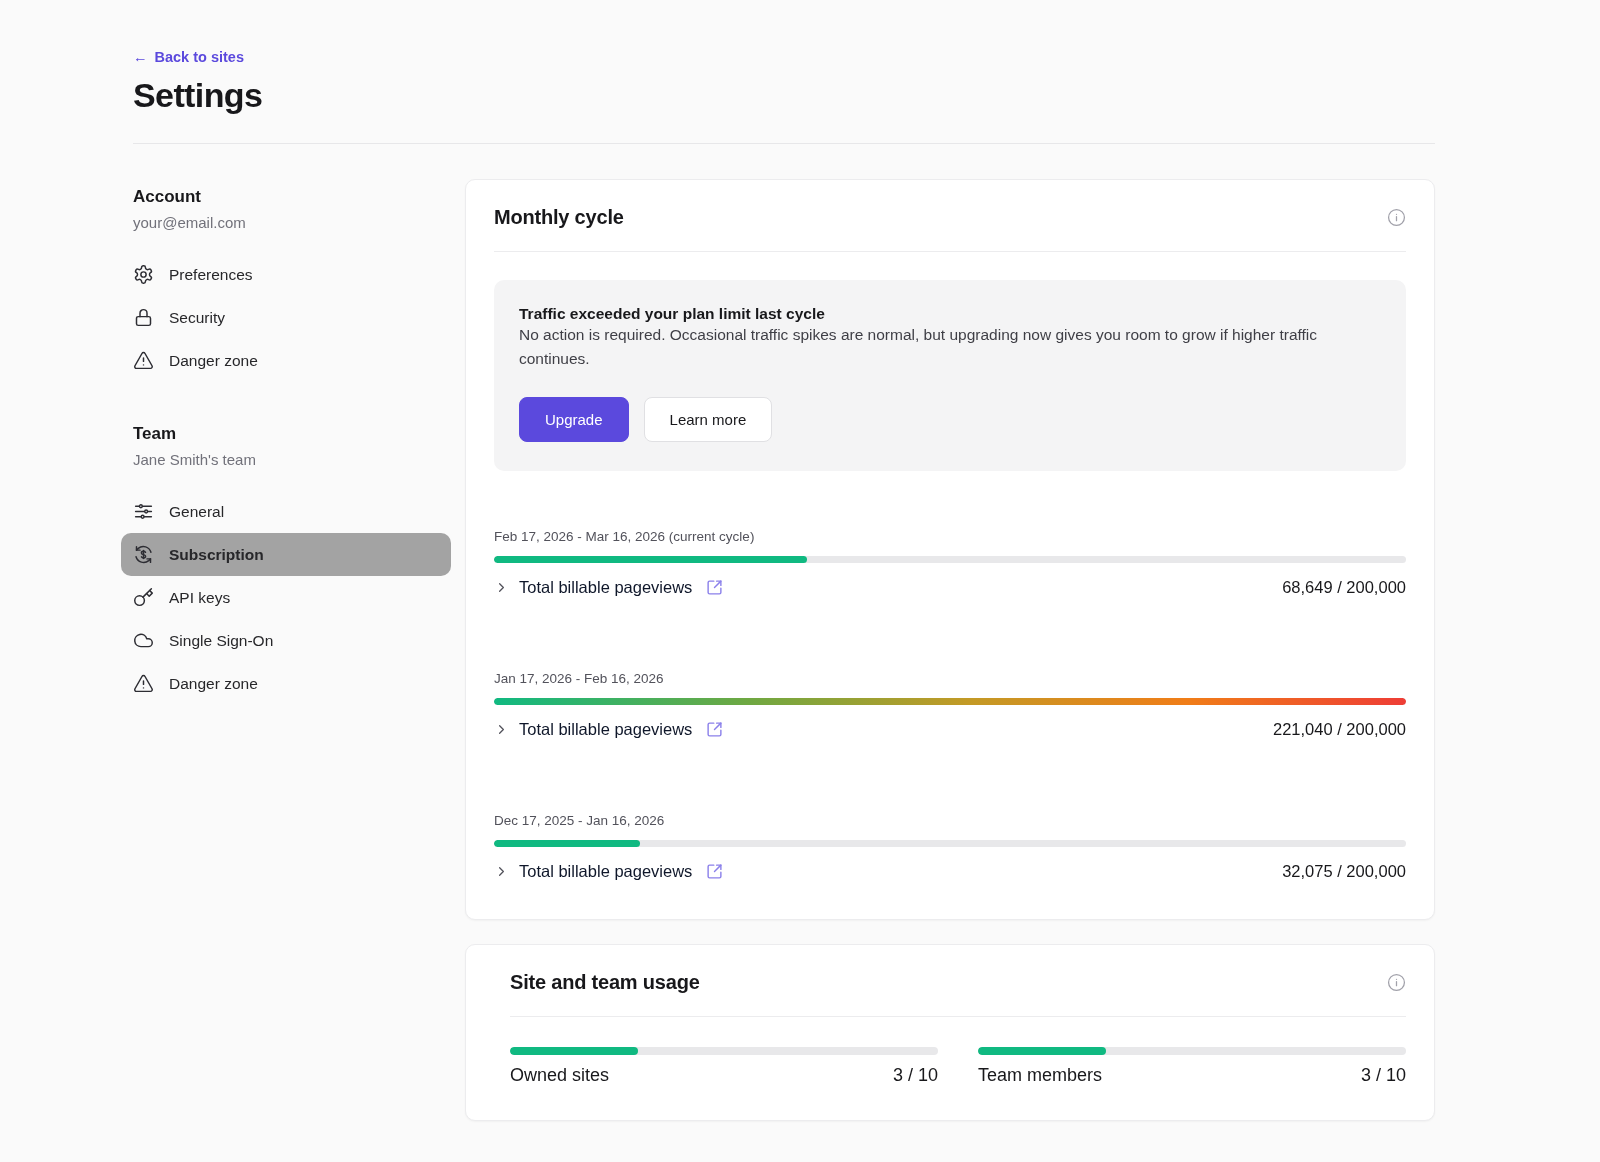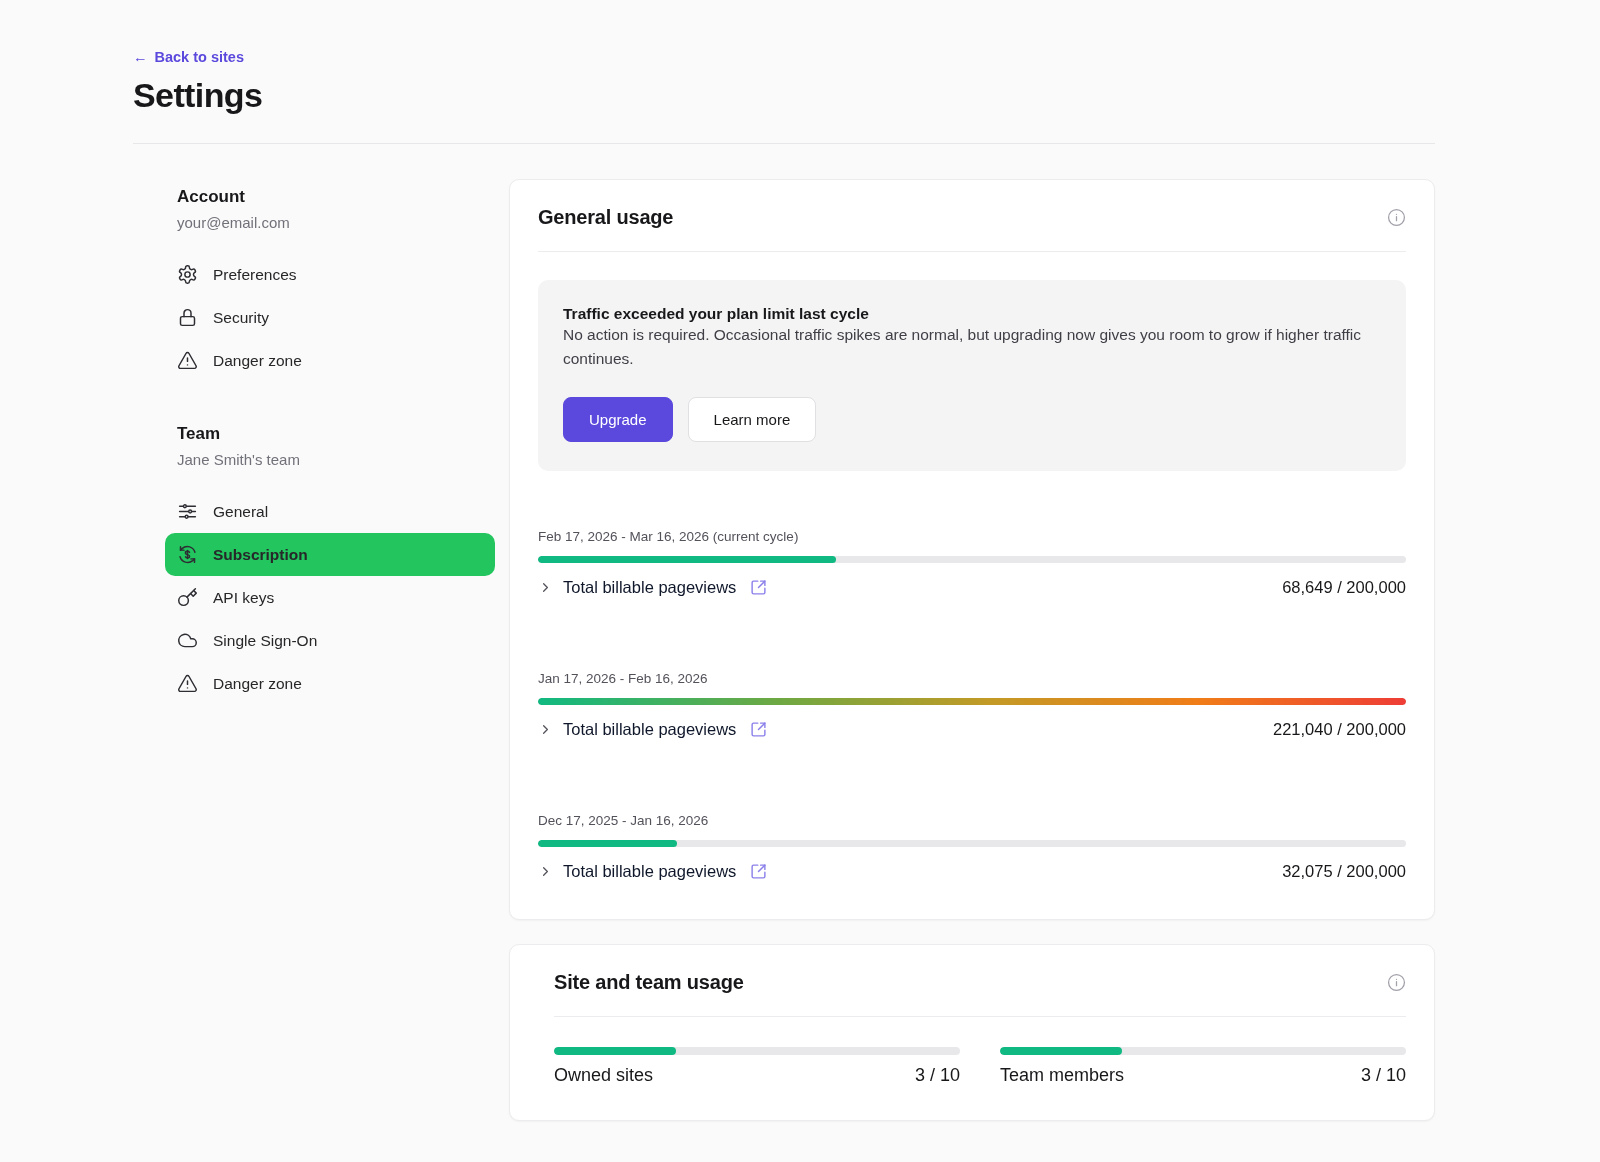--- a/index.html
+++ b/index.html
@@ -16,33 +16,33 @@
   .back-link {
     display: inline-flex; align-items: center; gap: 7px;
     color: var(--accent, #5b49dd); font-size: 14.5px; font-weight: 700;
     cursor: pointer; text-decoration: none;
   }
   .page-title { font-size: 34px; font-weight: 700; letter-spacing: -0.6px; margin-top: 10px; }
   .header-divider { border-bottom: 1px solid #e7e7e9; margin-top: 28px; }
 
   
   .content { display: flex; gap: 26px; margin-top: 35px; align-items: flex-start; }
-  .sidebar { width: 306px; flex-shrink: 0; padding-top: 8px; margin-left: 44px; }
+  .sidebar { width: 306px; flex-shrink: 0; padding-top: 8px; }
   .main { flex: 1; min-width: 0; }
 
   
   .side-heading { font-size: 17px; font-weight: 700; }
   .side-sub { font-size: 15px; color: #71717a; margin-top: 7px; }
   .side-items { margin-top: 22px; }
   .side-item {
     display: flex; align-items: center; gap: 15px;
     padding: 11px 12px; margin: 0 -12px;
     font-size: 15.5px; color: #27272a; border-radius: 10px; cursor: pointer;
   }
-  .side-item.active { background: #22c55e; font-weight: 700; }
+  .side-item.active { background: #a3a3a3; font-weight: 700; }
   .icn { width: 21px; height: 21px; display: flex; align-items: center; justify-content: center; color: #2d2d33; flex-shrink: 0; }
   .icn svg { display: block; width: 100%; height: 100%; }
   .team-block { margin-top: 42px; }
 
   
   .card {
     background: #fff; border: 1px solid #ececee; border-radius: 10px;
     box-shadow: 0 1px 2px rgba(0,0,0,0.04);
     padding: 26px 28px 38px;
   }
@@ -205,21 +205,21 @@
             <span>Danger zone</span>
           </div>
         </div>
       </div>
     </div>
 
     <div class="main">
 
       <div class="card">
         <div class="card-head">
-          <div class="card-title">General usage</div>
+          <div class="card-title">Monthly cycle</div>
           <span class="info-btn">
             <svg viewBox="0 0 24 24" fill="none" stroke="currentColor" stroke-width="1.6" stroke-linecap="round">
                 <circle cx="12" cy="12" r="10"></circle>
                 <line x1="12" y1="16" x2="12" y2="11"></line>
                 <line x1="12" y1="8" x2="12.01" y2="8"></line>
               </svg>
           </span>
         </div>
         <div class="card-divider"></div>
 

